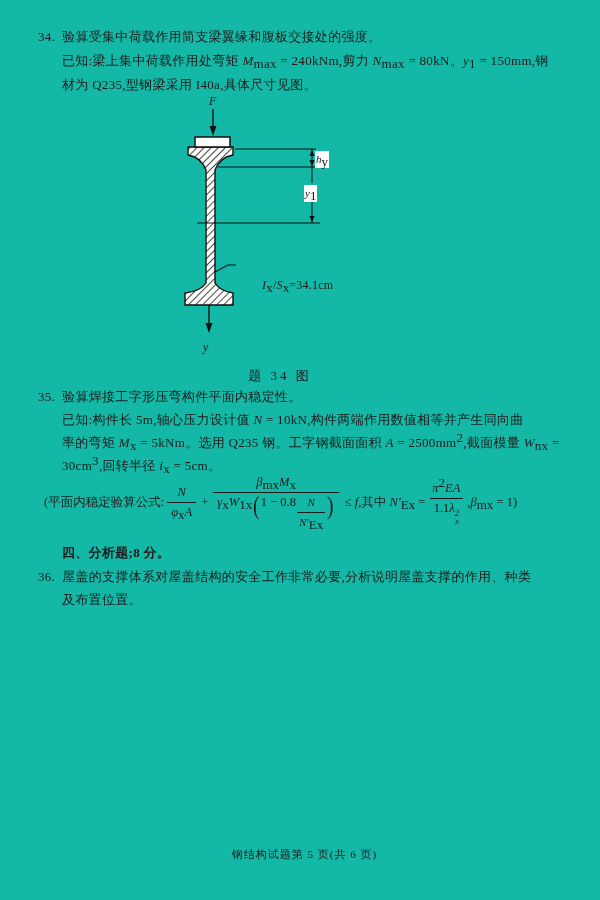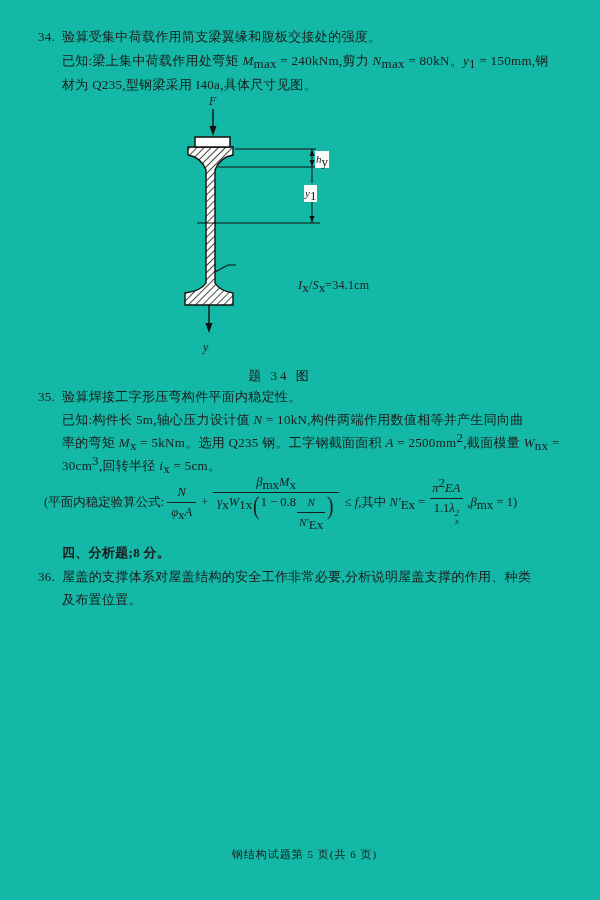--- a/index.html
+++ b/index.html
@@ -80,21 +80,21 @@
 
     <polyline points="65,177 78,170 86,170" fill="none" stroke="#111" stroke-width="1.2"></polyline>
 
     <line x1="59" y1="210" x2="59" y2="231" stroke="#111" stroke-width="1.4"></line>
     <polygon points="55.5,228 62.5,228 59,238" fill="#111"></polygon>
   </svg>
 
   <div class="figlab" style="left:209px;top:93px;">F</div>
   <div class="dimlab" style="left:315px;top:151px;"><span class="mi">h</span><sub>y</sub></div>
   <div class="dimlab" style="left:304px;top:185px;"><span class="mi">y</span><sub>1</sub></div>
-  <div class="ann" style="left:262px;top:277px;margin-left:36px;"><span class="mi">I</span><sub>x</sub><span>/</span><span class="mi">S</span><sub>x</sub><span>=34.1cm</span></div>
+  <div class="ann" style="left:262px;top:277px;"><span class="mi">I</span><sub>x</sub><span>/</span><span class="mi">S</span><sub>x</sub><span>=34.1cm</span></div>
   <div class="figlab" style="left:203px;top:339px;">y</div>
   <div class="caption">题 34 图</div>
 
   <div class="tline qrow" style="left:38px;top:388px;">
     <span class="qnum">35.</span>
     <span>验算焊接工字形压弯构件平面内稳定性。</span>
   </div>
   <div class="tline" style="left:62px;top:411px;"><span>已知:构件长 5m,轴心压力设计值 </span><span class="mi">N</span><span> = 10kN,构件两端作用数值相等并产生同向曲</span></div>
   <div class="tline" style="left:62px;top:434px;"><span>率的弯矩 </span><span class="mi">M</span><sub>x</sub><span> = 5kNm。选用 Q235 钢。工字钢截面面积 </span><span class="mi">A</span><span> = 2500mm</span><sup>2</sup><span>,截面模量 </span><span class="mi">W</span><sub>nx</sub><span> =</span></div>
   <div class="tline" style="left:62px;top:457px;"><span>30cm</span><sup>3</sup><span>,回转半径 </span><span class="mi">i</span><sub>x</sub><span> = 5cm。</span></div>

